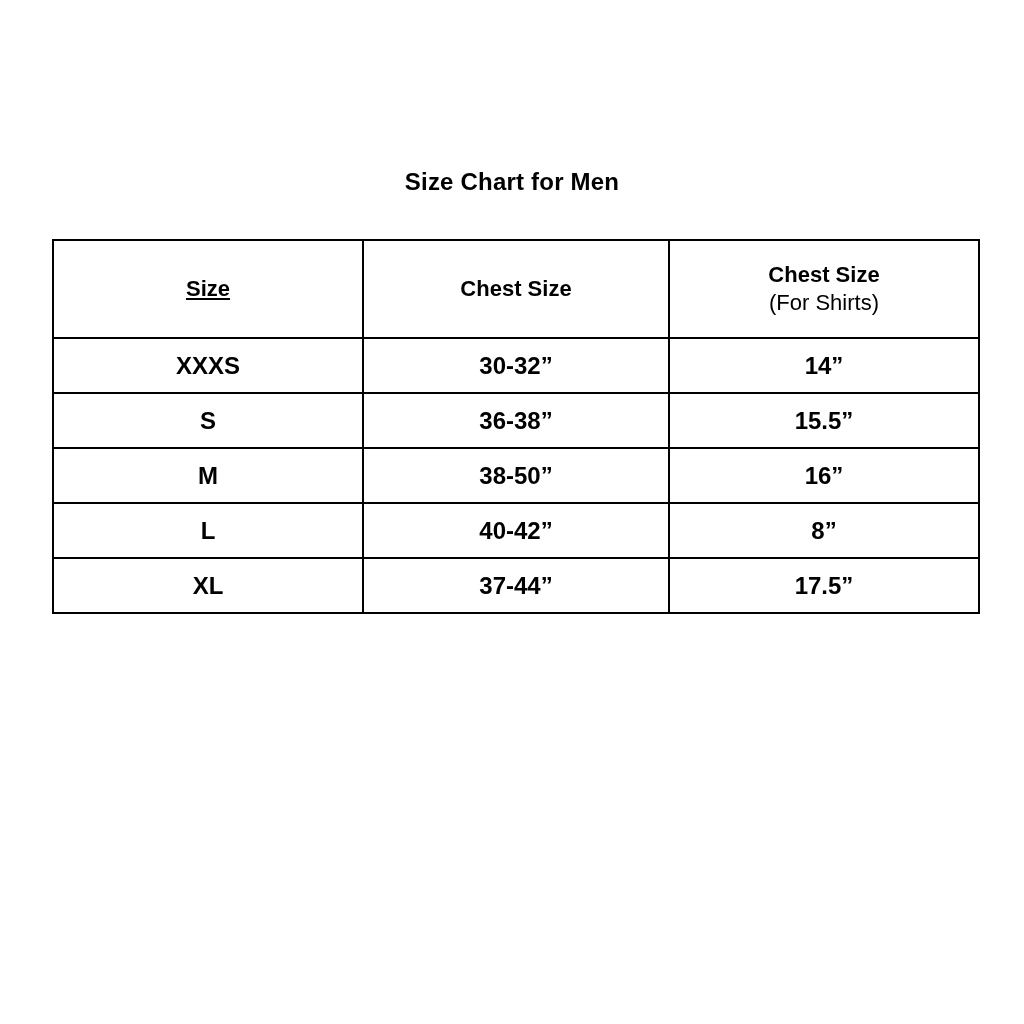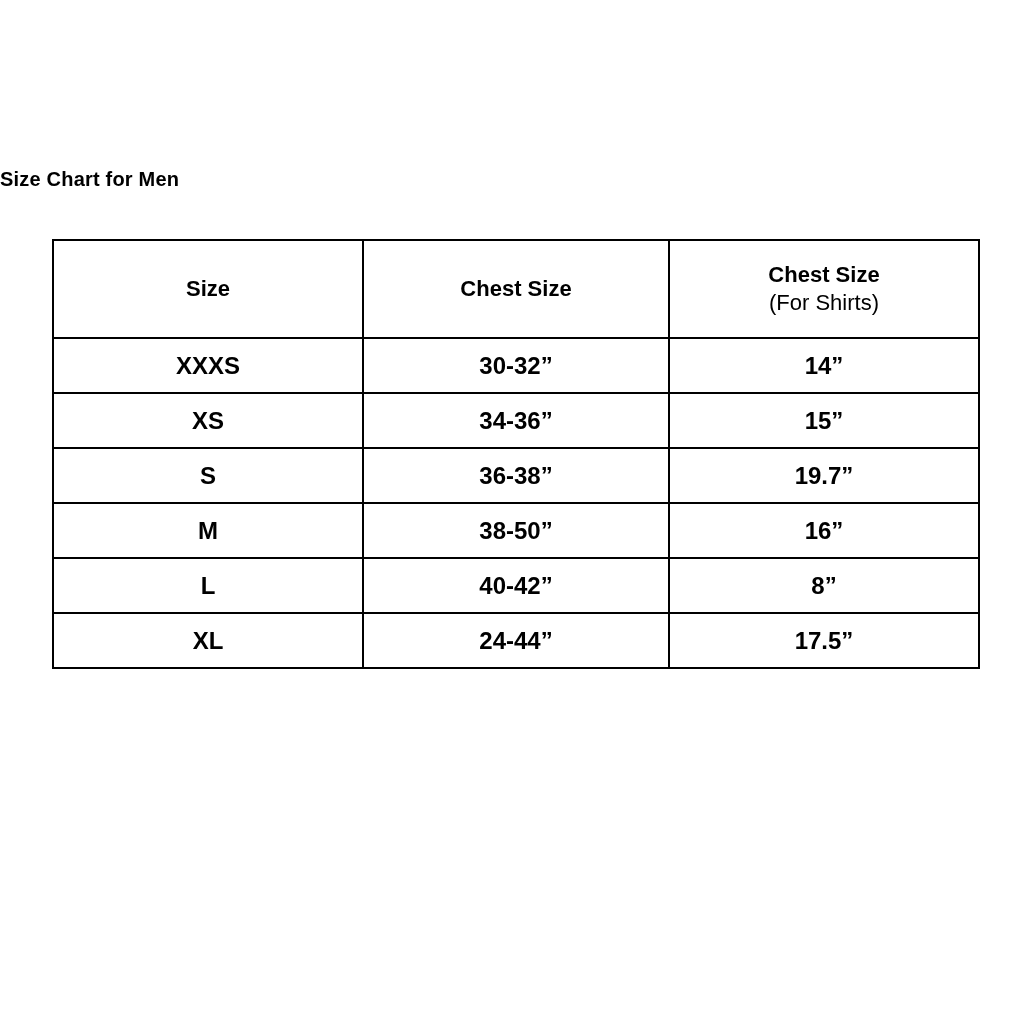--- a/index.html
+++ b/index.html
@@ -20,22 +20,22 @@
     left: 0;
     top: 0;
     width: 1024px;
     height: 1024px;
   }
   .chart-title {
     position: absolute;
     left: 0;
     top: 168px;
     width: 1024px;
-    text-align: left;
-    font-size: 20px;
+    text-align: center;
+    font-size: 24px;
     font-weight: bold;
     letter-spacing: 0.2px;
   }
   .size-table {
     position: absolute;
     left: 52px;
     top: 239px;
     width: 920px;
     border-collapse: collapse;
     table-layout: fixed;
@@ -51,21 +51,21 @@
     height: 96px;
     font-size: 22px;
     line-height: 28px;
     vertical-align: middle;
   }
   .size-table tbody td {
     height: 53px;
     font-size: 24px;
     vertical-align: middle;
   }
-  .col-size { width: 308px; }
+  .col-size { width: 308px; text-decoration: underline; }
   .col-chest { width: 304px; margin-left: 44px; }
   .col-neck { width: 308px; }
   .sub-line {
     display: block;
     font-size: 22px;
     font-weight: normal;
   }
 </style>
 </head>
 <body>
@@ -89,40 +89,35 @@
         </th>
       </tr>
     </thead>
     <tbody>
       <tr>
         <td>XXXS</td>
         <td>30-32”</td>
         <td>14”</td>
       </tr>
       <tr>
-        <td>XS</td>
-        <td>34-36”</td>
-        <td>15”</td>
-      </tr>
-      <tr>
         <td>S</td>
         <td>36-38”</td>
-        <td>19.7”</td>
+        <td>15.5”</td>
       </tr>
       <tr>
         <td>M</td>
         <td>38-50”</td>
         <td>16”</td>
       </tr>
       <tr>
         <td>L</td>
         <td>40-42”</td>
         <td>8”</td>
       </tr>
       <tr>
         <td>XL</td>
-        <td>24-44”</td>
+        <td>37-44”</td>
         <td>17.5”</td>
       </tr>
     </tbody>
   </table>
 
 </div>
 
 </body></html>

